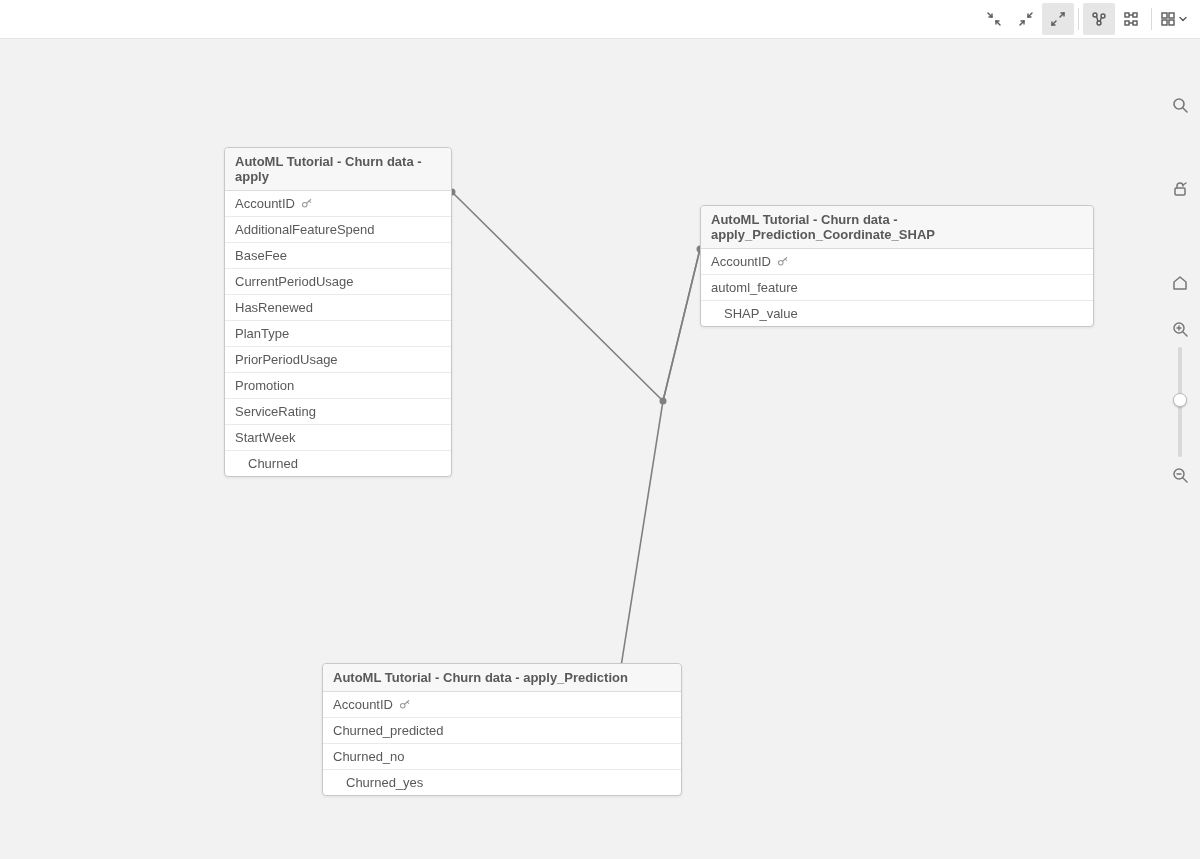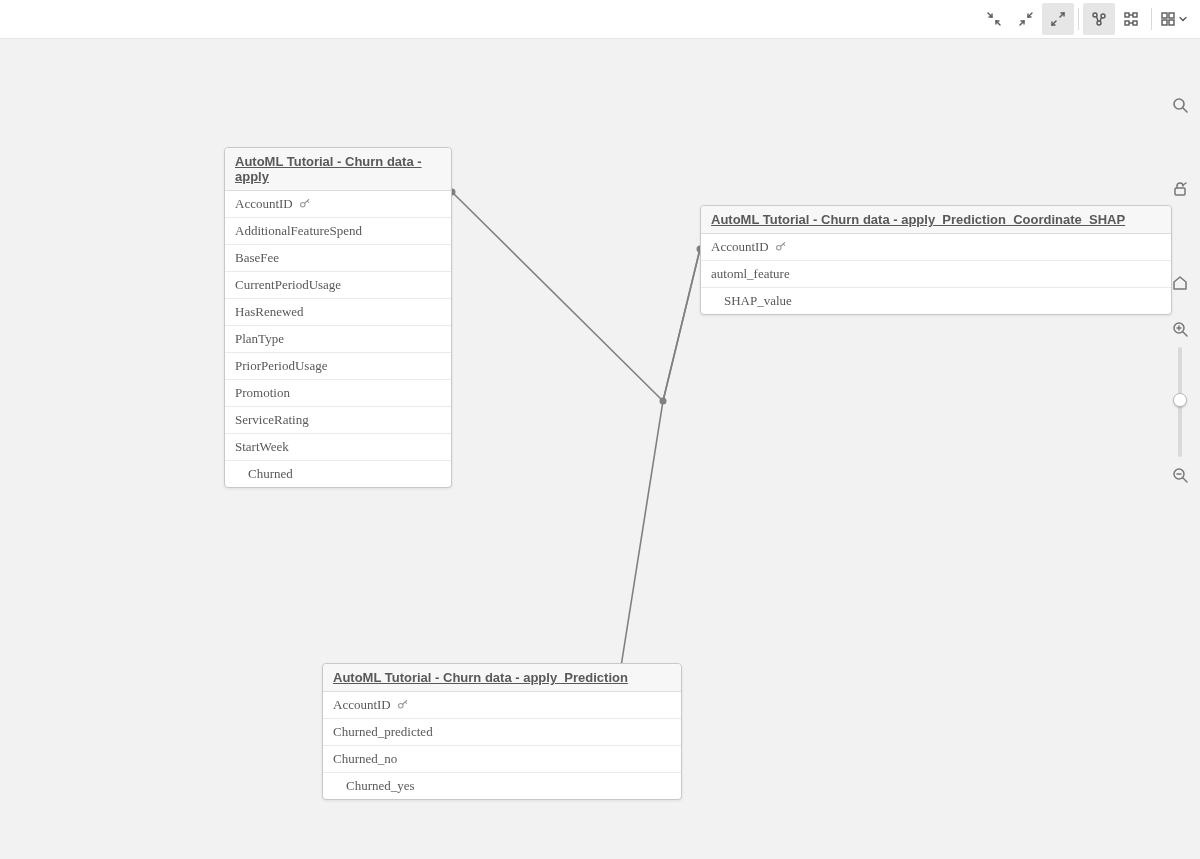--- a/index.html
+++ b/index.html
@@ -22,24 +22,24 @@
   }
   .canvas-inner { position: relative; width: 100%; height: 100%; }
   svg.lines { position: absolute; top: 0; left: 0; width: 100%; height: 100%; pointer-events: none; }
   .node {
     position: absolute; background: #fff; border: 1px solid #c8c8c8; border-radius: 4px;
     box-shadow: 0 1px 3px rgba(0,0,0,0.08);
     font-size: 13px; color: #595959;
   }
   .node-header {
     background: #f7f7f7; border-bottom: 1px solid #dcdcdc; padding: 6px 10px; font-weight: 600;
-    border-top-left-radius: 4px; border-top-right-radius: 4px; text-decoration: underline;
+    border-top-left-radius: 4px; border-top-right-radius: 4px;
   }
   .field {
-    padding: 5px 10px; display: flex; align-items: center; border-bottom: 1px solid #eaeaea; font-family: Liberation Serif, serif;
+    padding: 5px 10px; display: flex; align-items: center; border-bottom: 1px solid #eaeaea;
   }
   .field:last-child { border-bottom: none; padding-left: 23px; }
   .key-icon { margin-left: 6px; display: inline-flex; }
   .right-rail {
     position: absolute; top: 52px; right: 6px; display: flex; flex-direction: column; align-items: center; gap: 18px;
   }
   .rbtn { width: 28px; height: 28px; display: flex; align-items: center; justify-content: center; color: #777; cursor: pointer; }
   .slider-wrap { display: flex; flex-direction: column; align-items: center; gap: 4px; }
   .slider-track { position: relative; width: 4px; height: 110px; background: #d9d9d9; border-radius: 2px; }
   .slider-thumb { position: absolute; left: 50%; transform: translate(-50%,-50%); width: 14px; height: 14px; border-radius: 50%; background: #fff; border: 1px solid #bbb; box-shadow: 0 1px 2px rgba(0,0,0,0.2); }
@@ -159,21 +159,21 @@
         <div class="field">
           <span>ServiceRating</span>
         </div>
         <div class="field">
           <span>StartWeek</span>
         </div>
         <div class="field">
           <span>Churned</span>
         </div>
       </div>
-      <div class="node" style="left: 700px; top: 166px; width: 472px;">
+      <div class="node" style="left: 700px; top: 166px; width: 394px;">
         <div class="node-header">AutoML Tutorial - Churn data - apply_Prediction_Coordinate_SHAP</div>
         <div class="field">
           <span>AccountID</span>
           <span class="key-icon">
             <svg width="12" height="12" viewBox="0 0 16 16" fill="none" stroke="#999" stroke-width="1.4" stroke-linecap="round">
               <circle cx="5" cy="9" r="3"></circle>
               <line x1="7.5" y1="7" x2="13" y2="2"></line>
               <line x1="11" y1="4" x2="13" y2="6"></line>
             </svg>
           </span>

